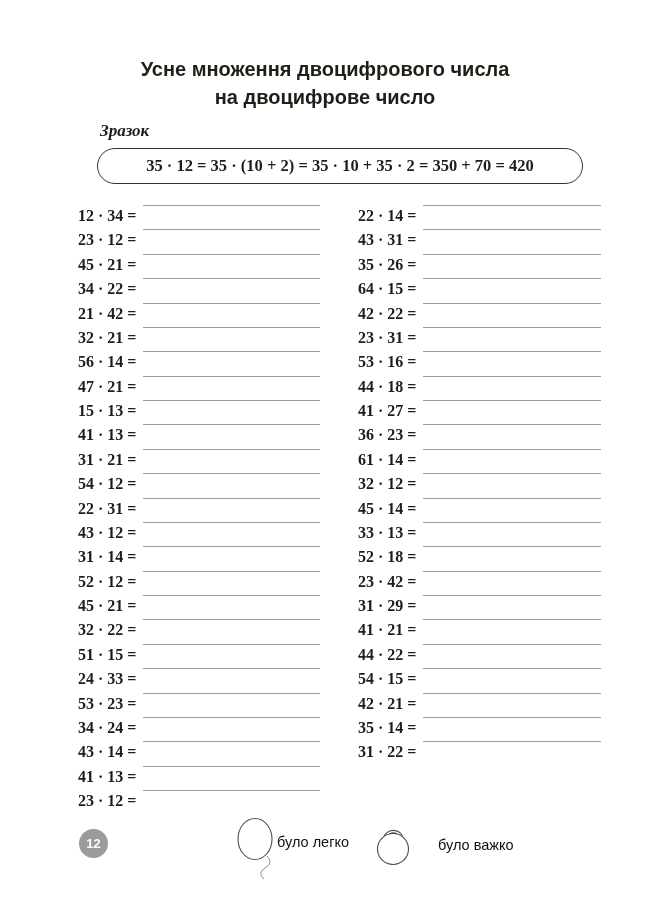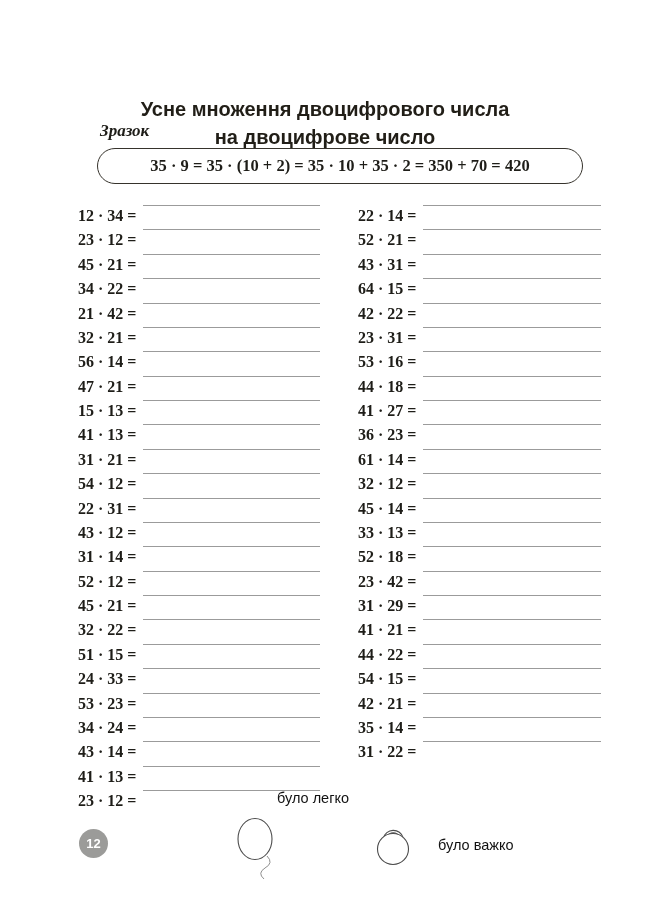--- a/index.html
+++ b/index.html
@@ -12,21 +12,20 @@
   }
   .page { position:absolute; inset:0; background:#ffffff; }
 
   .title {
     position:absolute; top:55px; left:0; right:0;
     text-align:center;
     font-family:"Liberation Sans", sans-serif;
     font-weight:bold;
     font-size:20px; line-height:28px;
     color:#211e17;
-    margin-top:40px;
   }
 
   .sample-label {
     position:absolute; top:121px; left:100px;
     font-family:"Liberation Serif", serif;
     font-style:italic; font-weight:bold;
     font-size:17px; color:#1e1d18;
   }
 
   .sample-box {
@@ -75,37 +74,37 @@
   .footer-icon { position:absolute; }
   .balloon-icon { left:236px; top:817px; }
   .kettlebell-icon { left:374px; top:818px; }
 
   .footer-label {
     position:absolute;
     font-family:"Liberation Sans", sans-serif;
     font-size:14.5px; color:#111111;
     white-space:pre;
   }
-  .easy-label { left:277px; top:790px; }
+  .easy-label { left:277px; top:834px; }
   .hard-label { left:414px; top:837px;margin-left:24px; }
 </style>
 </head>
 <body>
 
 <div class="page">
 
   <div class="title">
     <div>Усне множення двоцифрового числа</div>
     <div>на двоцифрове число</div>
   </div>
 
   <div class="sample-label">Зразок</div>
 
   <div class="sample-box">
-    <span class="sample-expression">35 · 9 = 35 · (10 + 2) = 35 · 10 + 35 · 2 = 350 + 70 = 420</span>
+    <span class="sample-expression">35 · 12 = 35 · (10 + 2) = 35 · 10 + 35 · 2 = 350 + 70 = 420</span>
   </div>
 
   <div class="col col-left">
       <div class="prow">
         <span class="plabel">12 · 34 =</span>
         <span class="pline"></span>
       </div>
       <div class="prow">
         <span class="plabel">23 · 12 =</span>
         <span class="pline"></span>
@@ -202,25 +201,25 @@
         <span class="plabel">23 · 12 =</span>
         <span class="pline"></span>
       </div>
     </div>
   <div class="col col-right">
       <div class="prow">
         <span class="plabel">22 · 14 =</span>
         <span class="pline"></span>
       </div>
       <div class="prow">
-        <span class="plabel">52 · 21 =</span>
-        <span class="pline"></span>
-      </div>
-      <div class="prow">
         <span class="plabel">43 · 31 =</span>
+        <span class="pline"></span>
+      </div>
+      <div class="prow">
+        <span class="plabel">35 · 26 =</span>
         <span class="pline"></span>
       </div>
       <div class="prow">
         <span class="plabel">64 · 15 =</span>
         <span class="pline"></span>
       </div>
       <div class="prow">
         <span class="plabel">42 · 22 =</span>
         <span class="pline"></span>
       </div>

